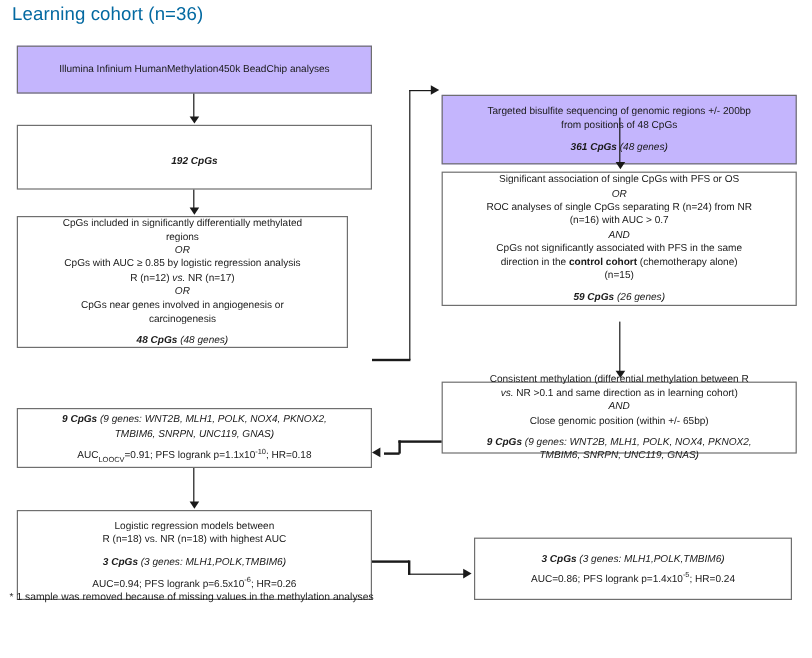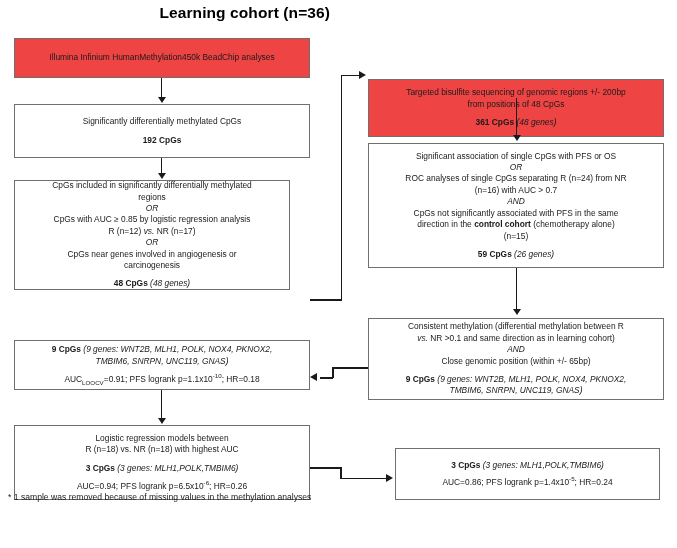--- a/index.html
+++ b/index.html
@@ -9,49 +9,49 @@
     font-family:"Liberation Sans", sans-serif;
     color:#1a1a1a;
     position:relative;
     overflow:hidden;
   }
   .canvas{position:absolute; left:0; top:0; width:677px; height:548px;}
 
   .col-title{
     position:absolute;
     font-size:15.5px;
-    font-weight:700;
-    text-align:right;
-    color:#000000;
+    font-weight:400;
+    text-align:left;
+    color:#0369a1;
     letter-spacing:.1px;
   }
   #title-left{left:10px; top:4px; width:320px;}
   #title-right{left:350px; top:4px; width:320px;}
 
   .node{
     position:absolute;
     box-sizing:border-box;
     border:1.1px solid #6f6f6f;
     background:#ffffff;
     display:flex;
     flex-direction:column;
     align-items:center;
     justify-content:center;
     text-align:center;
     font-size:8.4px;
     line-height:11.4px;
     padding:3px 6px;
   }
-  .node.shaded{background:#ef4444;text-align:right;}
+  .node.shaded{background:#c4b5fd;text-align:right;}
   .node p{margin:0; padding:0;}
   .node p.gap{margin-top:7px;}
   .node p.gap2{margin-top:6px;}
   .ital{font-style:italic;}
   .bold{font-weight:bold;}
-  .bi{font-weight:bold; }
+  .bi{font-weight:bold; font-style:italic;}
   sup{font-size:6.2px; vertical-align:super; line-height:0;}
   sub{font-size:6.2px; vertical-align:sub; line-height:0;}
 
   
   .vline{position:absolute; width:1.3px; background:#1a1a1a;}
   .hline{position:absolute; height:1.3px; background:#1a1a1a;}
   .vline.thick{width:1.6px;}
   .hline.thick{height:1.6px;}
   .arrow-down{
     position:absolute; width:0; height:0;
@@ -84,21 +84,20 @@
 
 <div class="canvas">
 
   <div class="col-title" id="title-left">Learning cohort (n=36)</div>
 
   <div class="node shaded" id="L1" style="left:14px; top:38px; width:296px; height:40px;">
     <p>Illumina Infinium HumanMethylation450k BeadChip analyses</p>
   </div>
 
   <div class="node" id="L2" style="left:14px; top:104px; width:296px; height:54px;">
-    <p>Significantly differentially methylated CpGs</p>
     <p class="bi gap">192 CpGs</p>
   </div>
 
   <div class="node" id="L3" style="left:14px; top:180px; width:276px; height:110px;">
     <p>CpGs included in significantly differentially methylated</p>
     <p>regions</p>
     <p class="ital">OR</p>
     <p>CpGs with AUC ≥ 0.85 by logistic regression analysis</p>
     <p><span>R (n=12) </span><span class="ital">vs.</span><span> NR (n=17)</span></p>
     <p class="ital">OR</p>
@@ -119,33 +118,33 @@
     <p class="gap"><span class="bi">3 CpGs</span><span class="ital"> (3 genes: MLH1,POLK,TMBIM6)</span></p>
     <p class="gap"><span>AUC=0.94; PFS logrank p=6.5x10</span><sup>-6</sup><span>; HR=0.26</span></p>
   </div>
 
   <div class="node shaded" id="R1" style="left:368px; top:40px; width:296px; height:58px;margin-top:39px;">
     <p>Targeted bisulfite sequencing of genomic regions +/- 200bp</p>
     <p>from positions of 48 CpGs</p>
     <p class="gap"><span class="bi">361 CpGs</span><span class="ital"> (48 genes)</span></p>
   </div>
 
-  <div class="node" id="R2" style="left:368px; top:143px; width:296px; height:125px;">
+  <div class="node" id="R2" style="left:368px; top:143px; width:296px; height:112px;">
     <p>Significant association of single CpGs with PFS or OS</p>
     <p class="ital">OR</p>
     <p>ROC analyses of single CpGs separating R (n=24) from NR</p>
     <p>(n=16) with AUC &gt; 0.7</p>
     <p class="ital">AND</p>
     <p>CpGs not significantly associated with PFS in the same</p>
     <p><span>direction  in the </span><span class="bold">control cohort</span><span> (chemotherapy alone)</span></p>
     <p>(n=15)</p>
     <p class="gap"><span class="bi">59 CpGs</span><span class="ital"> (26 genes)</span></p>
   </div>
 
-  <div class="node" id="R3" style="left:368px; top:318px; width:296px; height:82px;">
+  <div class="node" id="R3" style="left:368px; top:318px; width:296px; height:60px;">
     <p>Consistent methylation (differential methylation between R</p>
     <p><span class="ital">vs.</span><span> NR &gt;0.1 and same direction as in learning cohort)</span></p>
     <p class="ital">AND</p>
     <p>Close genomic position (within +/- 65bp)</p>
     <p class="gap"><span class="bi">9 CpGs</span><span class="ital"> (9 genes: WNT2B, MLH1, POLK, NOX4, PKNOX2,</span></p>
     <p class="ital">TMBIM6, SNRPN, UNC119, GNAS)</p>
   </div>
 
   <div class="node" id="R4" style="left:395px; top:448px; width:265px; height:52px;">
     <p><span class="bi">3 CpGs</span><span class="ital"> (3 genes: MLH1,POLK,TMBIM6)</span></p>

